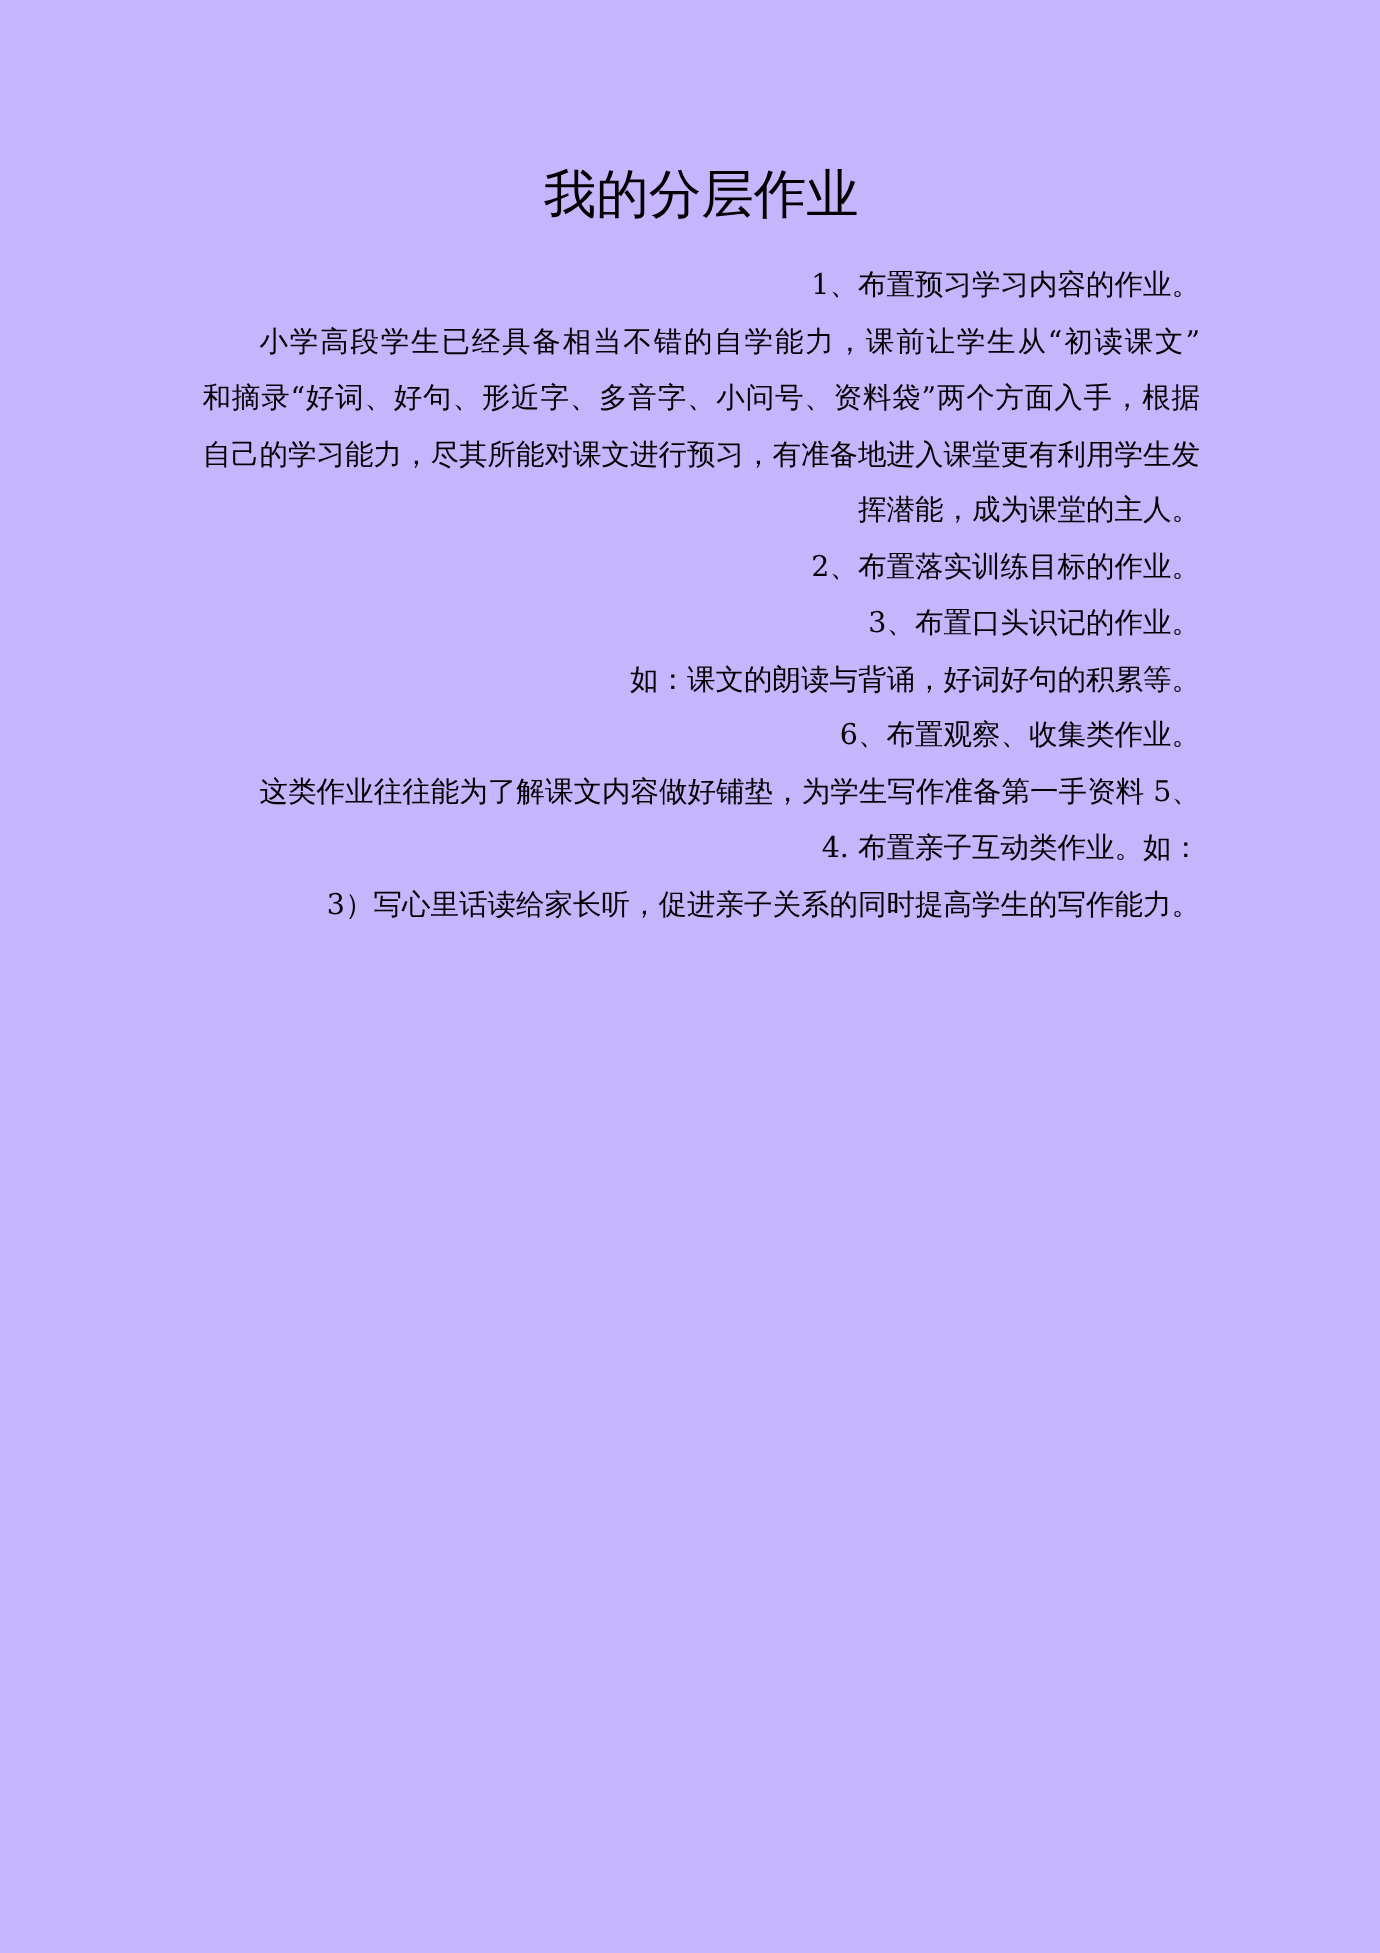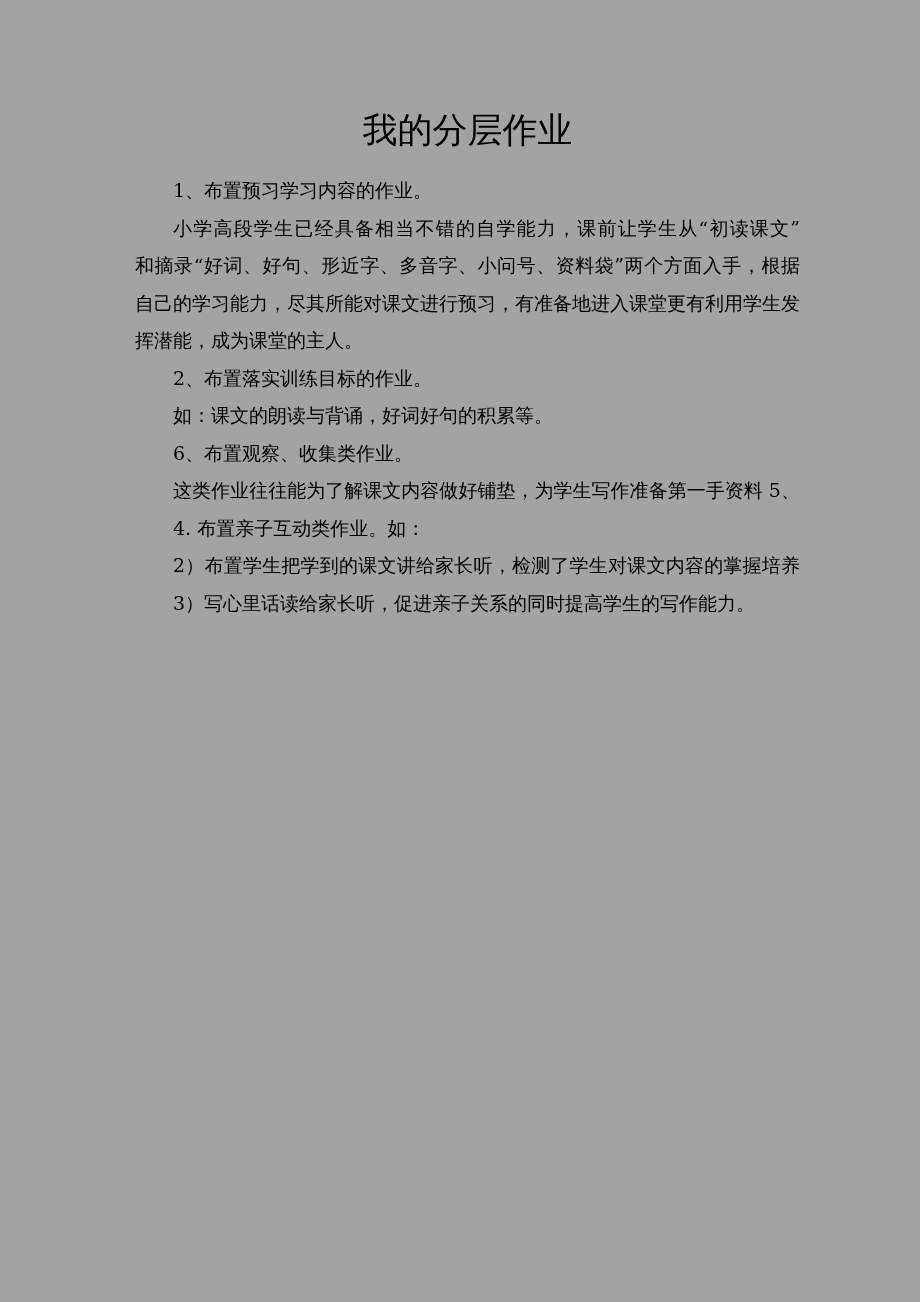--- a/index.html
+++ b/index.html
@@ -4,21 +4,21 @@
 <style>
   html, body {
     margin: 0;
     padding: 0;
     background: #ffffff;
   }
   .page {
     position: relative;
     width: 920px;
     height: 1302px;
-    background: #a3a3a3;
+    background: #c4b5fd;
     overflow: hidden;
     font-family: "DejaVu Serif", "Liberation Serif", serif;
     color: #000000;
   }
   .content {
     position: absolute;
     left: 135px;
     top: 103px;
     width: 665px;
   }
@@ -32,21 +32,21 @@
   }
   .paragraph {
     margin: 0;
     padding: 0;
   }
   .line {
     font-size: 19px;
     line-height: 37.5px;
     height: 37.5px;
     white-space: nowrap;
-    text-align: left;
+    text-align: right;
   }
   .line.indent {
     padding-left: 38px; 
   }
   .line.justify {
     text-align: justify;
     text-align-last: justify;
   }
 </style>
 </head>
@@ -62,32 +62,34 @@
         <div class="paragraph">
           <div class="line indent justify">小学高段学生已经具备相当不错的自学能力，课前让学生从“初读课文”</div>
           <div class="line justify">和摘录“好词、好句、形近字、多音字、小问号、资料袋”两个方面入手，根据</div>
           <div class="line justify">自己的学习能力，尽其所能对课文进行预习，有准备地进入课堂更有利用学生发</div>
           <div class="line">挥潜能，成为课堂的主人。</div>
         </div>
         <div class="paragraph">
           <div class="line indent">2、布置落实训练目标的作业。</div>
         </div>
         <div class="paragraph">
+          <div class="line indent">3、布置口头识记的作业。</div>
+        </div>
+        <div class="paragraph">
           <div class="line indent">如：课文的朗读与背诵，好词好句的积累等。</div>
         </div>
         <div class="paragraph">
           <div class="line indent">6、布置观察、收集类作业。</div>
         </div>
         <div class="paragraph">
           <div class="line indent justify">这类作业往往能为了解课文内容做好铺垫，为学生写作准备第一手资料 5、</div>
         </div>
         <div class="paragraph">
           <div class="line indent">4. 布置亲子互动类作业。如：</div>
         </div>
         <div class="paragraph">
-          <div class="line indent justify">2）布置学生把学到的课文讲给家长听，检测了学生对课文内容的掌握培养</div>
         </div>
         <div class="paragraph">
           <div class="line indent">3）写心里话读给家长听，促进亲子关系的同时提高学生的写作能力。</div>
         </div>
       </div>
   </div>
 </div>
 
 </body></html>

